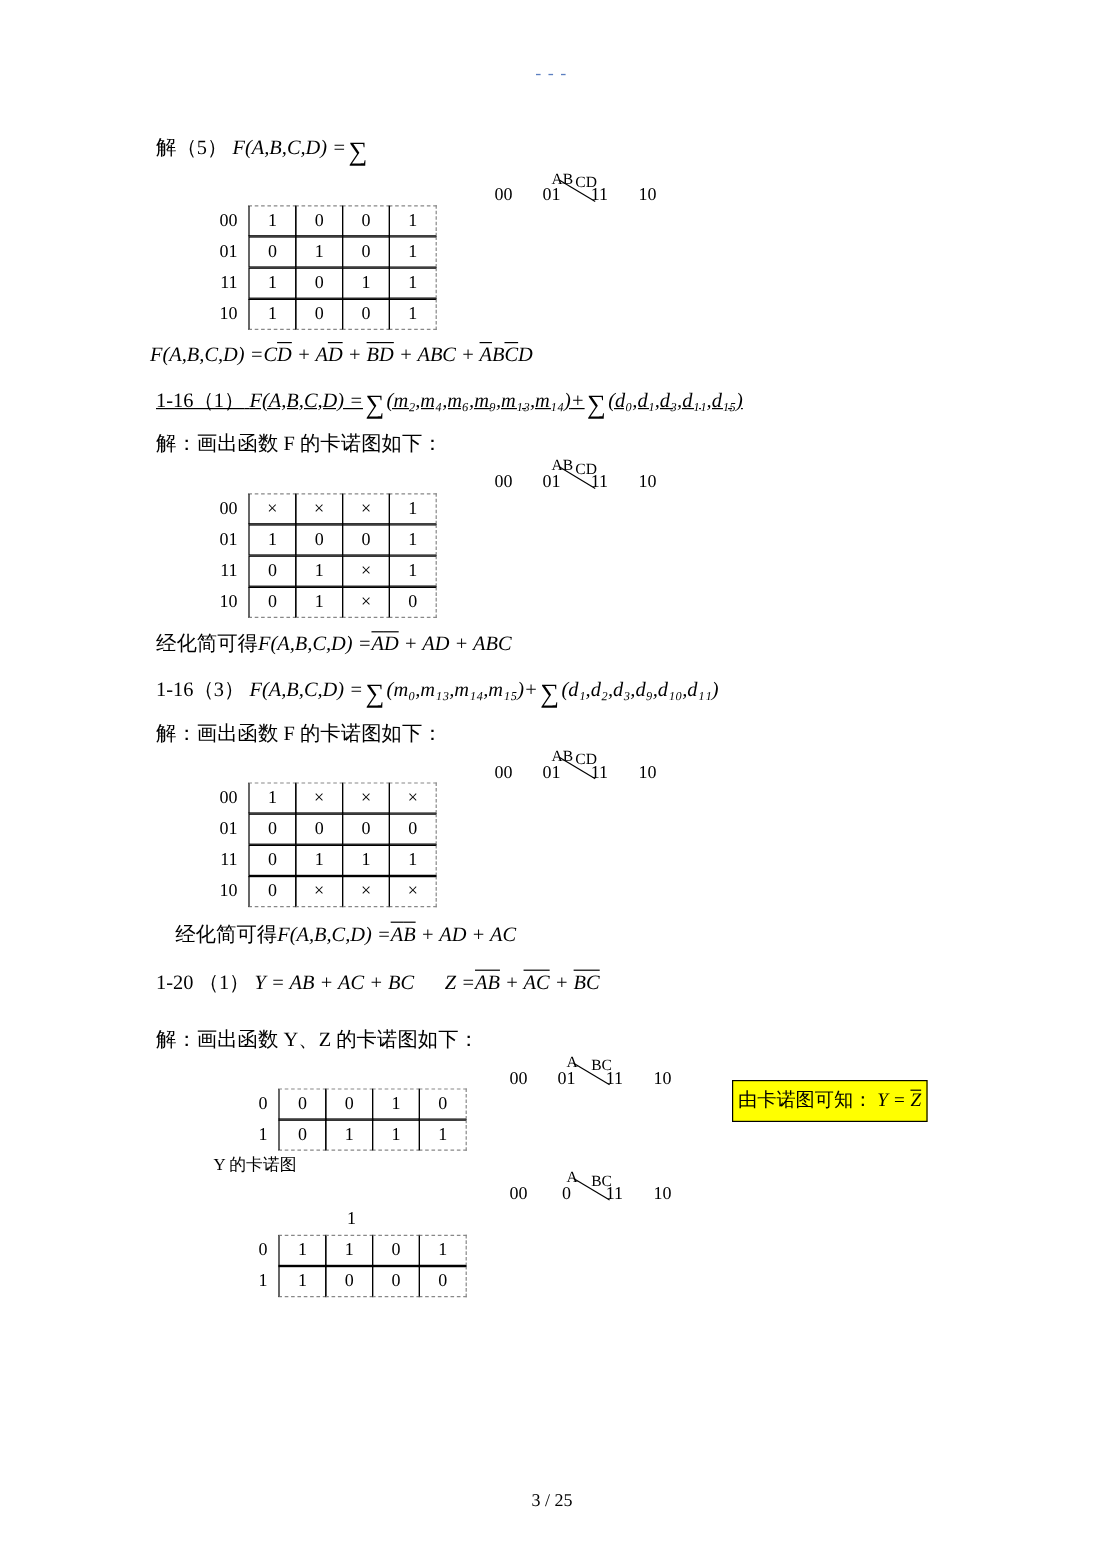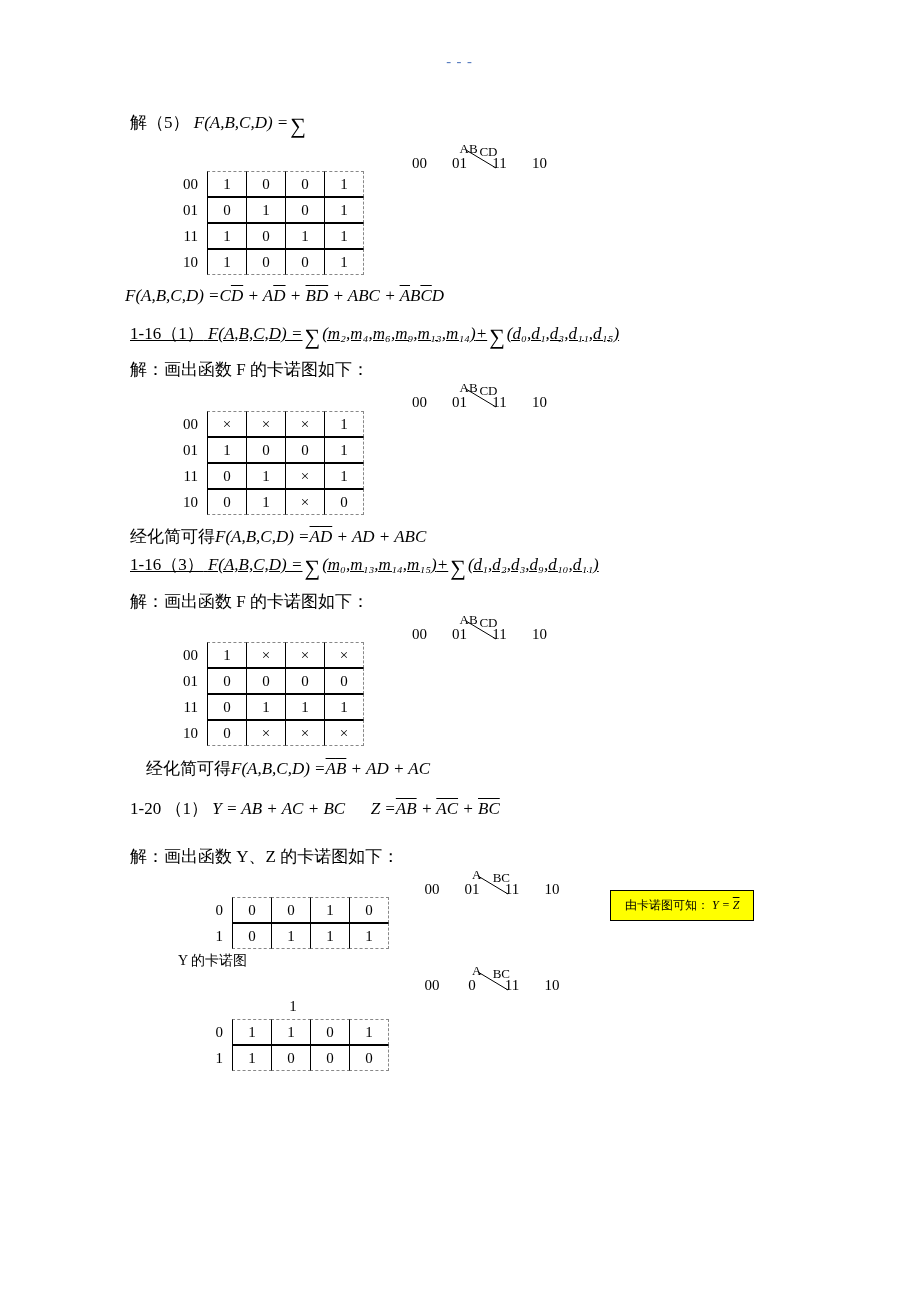--- a/index.html
+++ b/index.html
@@ -139,22 +139,22 @@
   .cn {
     font-family: "SimSun", serif;
   }
 
   .note-box {
     position: absolute;
     left: 480px;
     top: 16px;
     background: #ffff00;
     border: 1.5px solid #000;
-    padding: 6px 14px;
-    font-size: 12px;
+    padding: 6px 4px;
+    font-size: 16px;
   }
 
   .kmap-center {
     margin-left: 55px;
   }
   .kcap {
     text-align: left;
     font-size: 14px;
     width: 200px;
     margin-left: 48px;
@@ -293,21 +293,21 @@
         <div class="kmap-cell right-dash">0</div>
       </div>
     </div>
 
     <div class="line" style="margin-top:10px;">
       <span class="cn">经化简可得</span>
       <span class="ital math">F(A,B,C,D) = </span>
       <span class="ital math"><span class="ov">A</span><span class="ov">D</span> + AD + ABC</span>
     </div>
 
-    <div class="line line-sp" style="margin-top:4px;text-decoration:underline;">
+    <div class="line line-sp" style="margin-top:14px;">
       <span class="cn">1-16（3）</span>&nbsp;
       <span class="ital math">F(A,B,C,D) = </span>
       <span class="sum math">∑</span>
       <span class="ital math">(m₀,m₁₃,m₁₄,m₁₅)</span>
       <span class="ital math"> + </span>
       <span class="sum math">∑</span>
       <span class="ital math">(d₁,d₂,d₃,d₉,d₁₀,d₁₁)</span>
     </div>
     <div class="cn" style="margin-top:6px;">解：画出函数 F 的卡诺图如下：</div>
 
@@ -448,13 +448,14 @@
 
       <div class="note-box">
         <span class="cn">由卡诺图可知：</span>
         <span class="ital math">Y = </span>
         <span class="ital math"><span class="ov">Z</span></span>
       </div>
     </div>
 
   </div>
 
+  <div class="footer">3  / 25</div>
 </div>
 
 </body></html>

